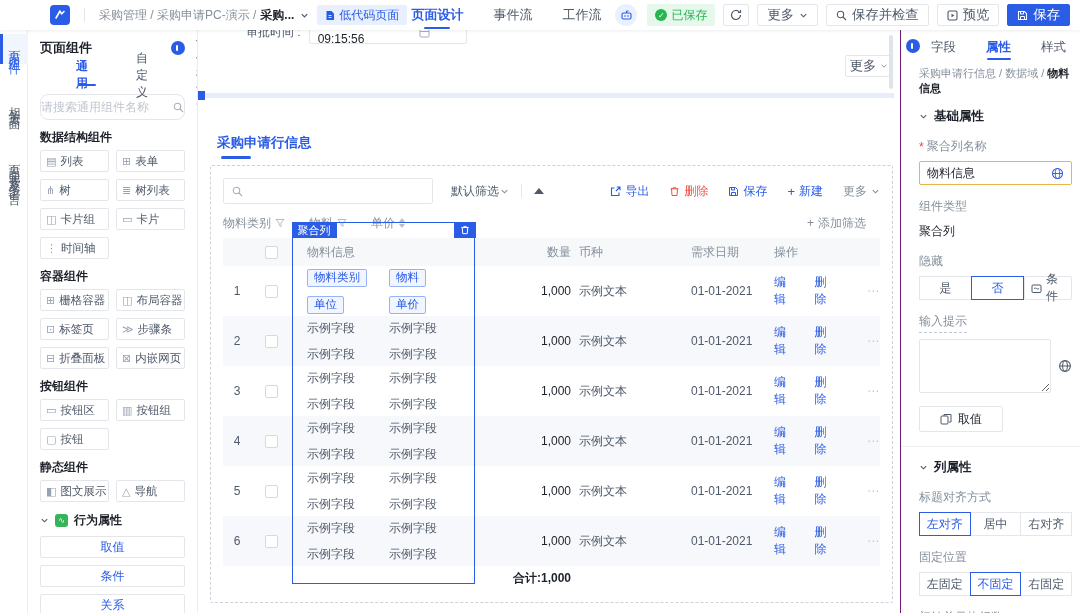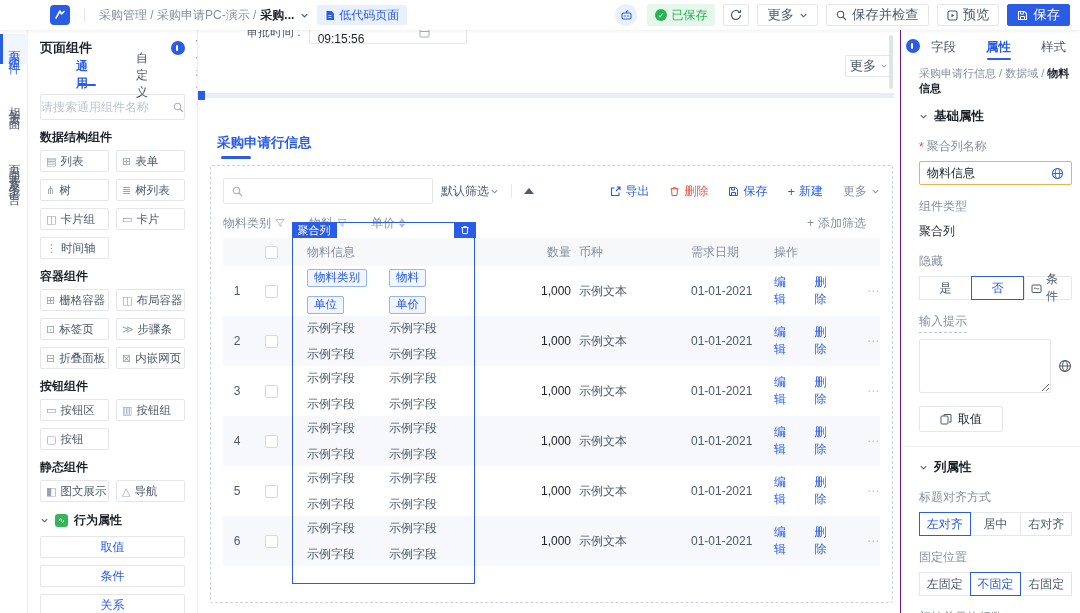--- a/index.html
+++ b/index.html
@@ -38,21 +38,21 @@
   
   .lpanel{position:absolute;left:28px;top:30px;width:170px;height:583px;background:#fff;border-right:1px solid #ebedf0;padding:8px 12px 0 12px;overflow:hidden;z-index:10;}
   .lp-head{display:flex;align-items:center;justify-content:space-between;height:20px;}
   .lp-title{font-size:13px;font-weight:bold;}
   .coll-circle{width:14px;height:14px;border-radius:50%;background:#2b5ce6;position:relative;cursor:pointer;flex:none;}
   .coll-circle::after{content:"";position:absolute;left:5px;top:4px;width:2px;height:6px;background:#fff;border-radius:1px;}
   .lp-tabs{display:flex;gap:12px;margin-top:6px;height:22px;align-items:center;}
   .lp-tab{color:#4e5969;cursor:pointer;position:relative;height:22px;display:flex;align-items:center;margin-left:36px;}
   .lp-tab.active{color:#2b5ce6;font-weight:bold;}
   .lp-tab.active::after{content:"";position:absolute;left:2px;bottom:0;width:18px;height:2px;background:#2b5ce6;border-radius:1px;}
-  .lp-search{margin-top:8px;height:26px;border:1px solid #e5e6eb;border-radius:2px;display:flex;align-items:center;padding:0 0;gap:22px;}
+  .lp-search{margin-top:8px;height:26px;border:1px solid #e5e6eb;border-radius:8px;display:flex;align-items:center;padding:0 0;gap:22px;}
   .lp-search input{flex:1;border:none;outline:none;font-size:12px;color:#1d2129;min-width:0;}
   .lp-search input::placeholder{color:#c0c6cf;}
   .sec-label{margin-top:9px;font-weight:bold;font-size:12px;height:14px;}
   .comp-grid{margin-top:7px;display:grid;grid-template-columns:1fr 1fr;gap:7px;}
   .comp-item{height:22px;border:1px solid #e5e6eb;border-radius:2px;display:flex;align-items:center;padding:0 5px;gap:4px;color:#4e5969;cursor:pointer;background:#fff;overflow:hidden;}
   .comp-icon{color:#98a2b3;font-size:11px;font-family:"DejaVu Sans",sans-serif;}
   .comp-label{white-space:nowrap;font-size:11.5px;}
   .beh-head{margin-top:9px;display:flex;align-items:center;gap:6px;height:18px;cursor:pointer;}
   .beh-title{font-weight:bold;}
   .beh-icon{width:13px;height:13px;border-radius:3px;background:#35b558;color:#fff;font-size:8px;display:flex;align-items:center;justify-content:center;}
@@ -68,21 +68,21 @@
   .drop-band{position:absolute;left:0;top:63px;width:100%;height:5px;background:#e7edf9;}
   .drop-handle{position:absolute;left:0;top:61px;width:7px;height:9px;background:#2b5ce6;}
   .sec-title{position:absolute;left:19px;top:104px;color:#2b5ce6;font-size:13.5px;font-weight:bold;cursor:pointer;}
   .sec-title::after{content:"";display:block;margin:4px 0 0 4px;width:30px;height:3px;border-radius:2px;background:#2b5ce6;}
   .canvas-scroll{position:absolute;right:1px;top:5px;width:4px;height:54px;border-radius:2px;background:#dfe3ea;}
 
   .list-box{position:absolute;left:12px;top:135px;width:683px;height:438px;border:1px dashed #cdd2da;border-radius:2px;background:#fff;padding:12px;}
   .lb-toolbar{display:flex;align-items:center;height:26px;}
   .tbl-search{width:210px;height:26px;border:1px solid #e5e6eb;border-radius:2px;display:flex;align-items:center;padding:0 8px;gap:6px;}
   .tbl-search input{flex:1;border:none;outline:none;min-width:0;font-size:12px;}
-  .filter-dd{display:flex;gap:1px;color:#4e5969;margin-left:8px;cursor:pointer;}
+  .filter-dd{display:flex;gap:1px;color:#4e5969;margin-left:18px;cursor:pointer;}
   .vsep{width:1px;height:14px;background:#e5e6eb;margin:0 12px;}
   .collapse-tri{width:0;height:0;border-left:5px solid transparent;border-right:5px solid transparent;border-bottom:6px solid #4e5969;cursor:pointer;}
   .lb-actions{margin-left:auto;display:flex;align-items:center;}
   .act{display:flex;align-items:center;gap:4px;margin-left:20px;cursor:pointer;color:#2b5ce6;}
   .act.red{color:#f0503f;}
   .act.gray{color:#86909c;}
   .chips-row{margin-top:10px;height:18px;display:flex;align-items:center;gap:24px;color:#86909c;}
   .chip{display:flex;align-items:center;gap:4px;cursor:pointer;}
   .sorter{display:inline-flex;flex-direction:column;gap:2px;}
   .car-up{width:0;height:0;border-left:3.5px solid transparent;border-right:3.5px solid transparent;border-bottom:4px solid #b7bdc8;}
@@ -167,20 +167,31 @@
     <span class="page-badge">
       <span class="i">
           <svg width="10" height="11" viewBox="0 0 10 11">
             <path d="M1.5 1h5L9 3.5V10H1.5z" fill="#2b5ce6"></path>
             <path d="M3.5 5.5h3M3.5 7.5h3" stroke="#e8f0fe" stroke-width=".9"></path>
           </svg>
         </span>
       <span>低代码页面</span>
     </span>
     <span class="tb-spacer"></span>
+    <nav class="tb-tabs">
+      <div class="tb-tab active">
+          <span>页面设计</span>
+        </div>
+      <div class="tb-tab">
+          <span>事件流</span>
+        </div>
+      <div class="tb-tab">
+          <span>工作流</span>
+        </div>
+    </nav>
     <span class="tb-spacer"></span>
     <div class="ai-circle">
       <svg width="13" height="12" viewBox="0 0 13 12">
           <rect x="2" y="4" width="9" height="6" rx="1.5" fill="none" stroke="#2b5ce6" stroke-width="1.1"></rect>
           <circle cx="5" cy="7" r=".8" fill="#2b5ce6"></circle>
           <circle cx="8" cy="7" r=".8" fill="#2b5ce6"></circle>
           <path d="M6.5 4V2M6.5 2h2" stroke="#2b5ce6" stroke-width="1.1" fill="none"></path>
         </svg>
     </div>
     <span class="saved-badge">
@@ -666,20 +677,30 @@
             <div class="c-cur">示例文本</div>
             <div class="c-date">01-01-2021</div>
             <div class="c-ops">
               <span class="rowlink">编辑</span>
               <span class="rowlink">删除</span>
               <span class="dots">⋯</span>
             </div>
           </div>
         </div>
 
+      <div class="tgrid tfoot">
+        <div></div>
+          <div></div>
+          <div></div>
+          <div></div>
+        <div class="c-qty">合计:1,000</div>
+        <div></div>
+          <div></div>
+          <div></div>
+      </div>
 
       <div class="sel-box">
         <span class="sel-tag">聚合列</span>
         <span class="sel-trash">
           <svg width="10" height="10" viewBox="0 0 11 11">
               <path d="M1.5 2.8h8M4 2.8V1.8h3v1M2.5 2.8l.5 6.7h5l.5-6.7" fill="none" stroke="#fff" stroke-width="1.1"></path>
             </svg>
         </span>
       </div>
     </section>

